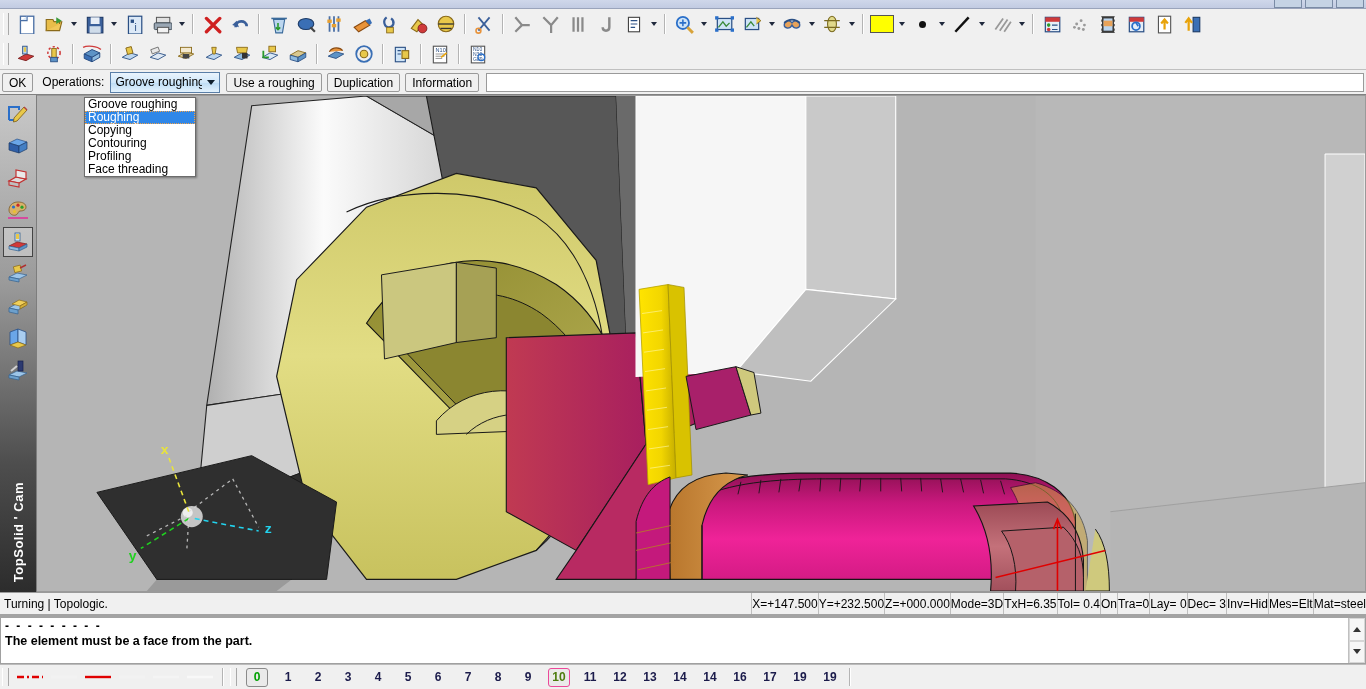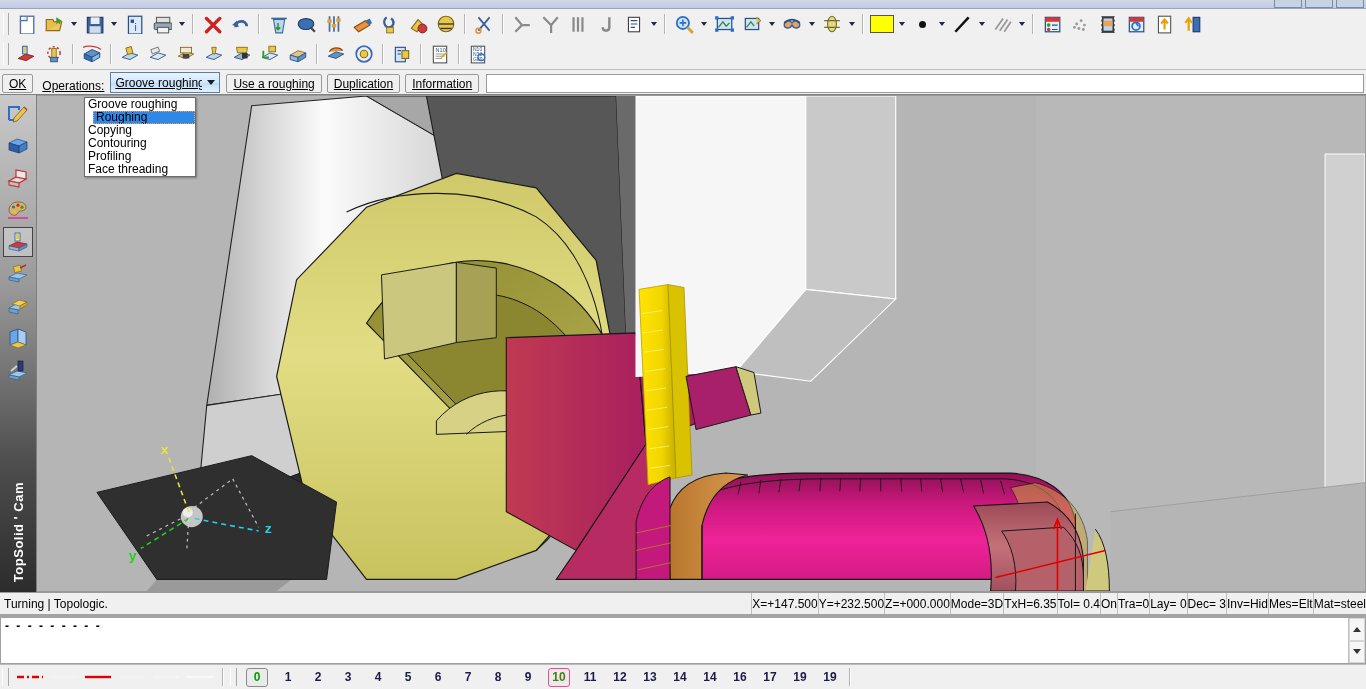--- a/index.html
+++ b/index.html
@@ -88,29 +88,28 @@
     border: 1px solid #555;
     flex: 0 0 auto;
   }
   .tb-dot {
     width: 7px; height: 7px; border-radius: 50%;
     background: #111;
   }
 
   
   .cmdbar {
-    display: flex; align-items: flex-end;
+    display: flex; align-items: center;
     height: 22px;
     padding: 1px 2px;
     background: #f0f0f0;
     border-bottom: 1px solid #808080;
     flex: 0 0 auto;
     position: relative;
     z-index: 40;
-    text-decoration: underline;
   }
   .btn95 {
     font-family: "Liberation Sans", sans-serif;
     font-size: 12px;
     background: #f0f0f0;
     border: 1px solid #9a9a9a;
     border-radius: 2px;
     padding: 1px 6px;
     height: 19px;
     line-height: 16px;
@@ -175,24 +174,23 @@
   .dd-item {
     height: 13px;
     line-height: 13px;
     font-size: 12px;
     padding: 0 3px;
     white-space: nowrap;
     cursor: default;
   }
   .dd-item.selected {
     background: #2f87e8;
-    color: #000000;
+    color: #ffffff;
     outline: 1px dotted #f0a24a;
     outline-offset: -1px;
-    margin-left: 8px;
   }
 
   
   .body-row {
     display: flex;
     flex: 1 1 auto;
     min-height: 0;
     background: #f0f0f0;
   }
   .sidebar {
@@ -1026,20 +1024,21 @@
         <div class="st-cell">Dec= 3</div>
         <div class="st-cell">Inv=Hid</div>
         <div class="st-cell">Mes=Elt</div>
         <div class="st-cell">Mat=steel</div>
       </div>
   </div>
 
   <div class="msgpanel">
     <div class="msg-lines">
       <div class="msg-dashes">- - - - - - - - -</div>
+      <div class="msg-text">The element must be a face from the part.</div>
     </div>
     <div class="spin">
       <div class="up"></div>
       <div class="dn"></div>
     </div>
   </div>
 
   <div class="layerbar">
     <div class="lb-grip"></div>
     <div class="linestyles" id="linestyles">

